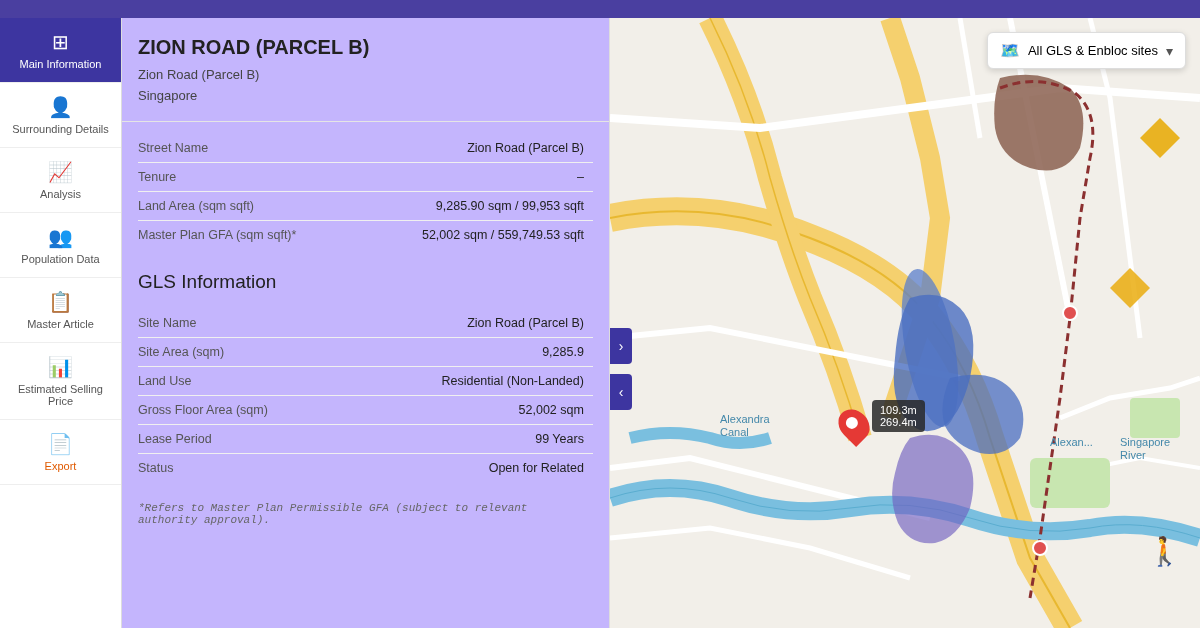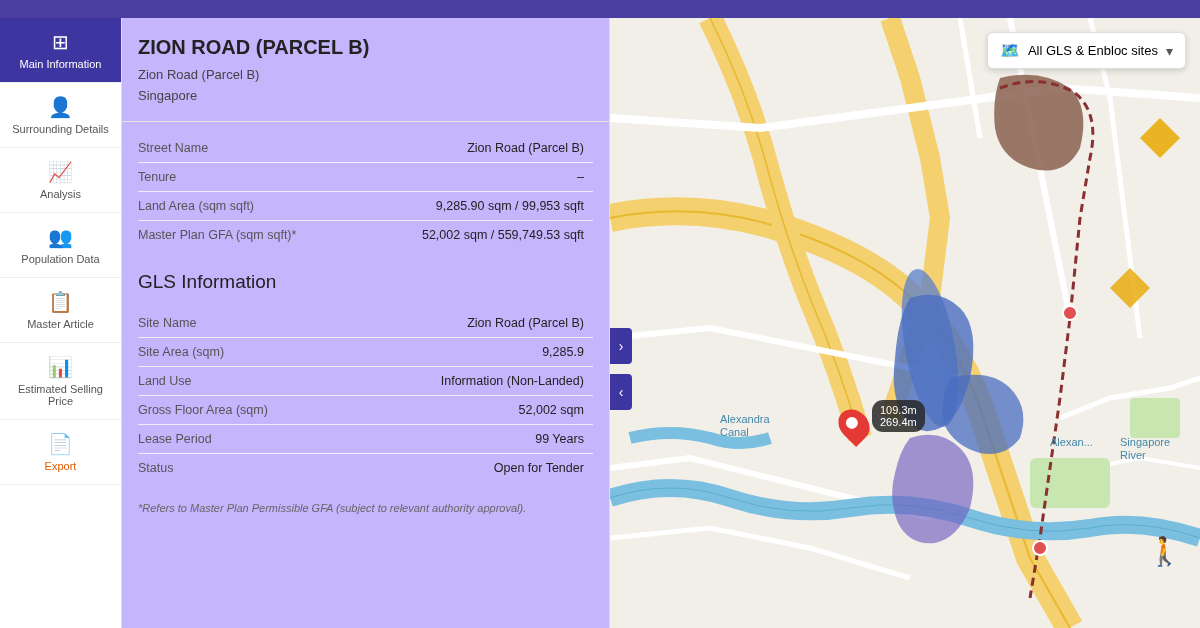--- a/index.html
+++ b/index.html
@@ -24,21 +24,21 @@
     .property-subtitle { font-size: 13px; color: #444; line-height: 1.6; }
 
     .info-section { padding: 12px 16px; }
     .info-row { display: flex; align-items: flex-start; padding: 7px 0; border-bottom: 1px solid #f0f0f0; font-size: 12.5px; }
     .info-row:last-child { border-bottom: none; }
     .info-label { color: #555; flex: 0 0 48%; }
     .info-value { color: #222; text-align: right; flex: 0 0 50%; }
 
     .section-title { font-size: 19px; font-weight: normal; color: #222; padding: 10px 0 4px 16px; }
 
-    .footnote { font-size: 11px; color: #666; padding: 8px 16px 12px 16px; font-style: italic; }
+    .footnote { font-size: 11px; color: #666; padding: 8px 16px 12px 16px; font-style: italic; font-family: Liberation Mono, monospace; }
 
     
     .map-area { flex: 1; position: relative; background: #e8e0d0; overflow: hidden; }
 
     
     .map-dropdown { position: absolute; top: 14px; right: 14px; background: #fff; border: 1px solid #ddd; border-radius: 6px; padding: 8px 12px; display: flex; align-items: center; gap: 8px; font-size: 13px; cursor: pointer; z-index: 10; box-shadow: 0 2px 6px rgba(0,0,0,0.15); }
 
     
     .collapse-btn { position: absolute; left: 0; background: #3d35a0; color: #fff; border: none; cursor: pointer; width: 22px; height: 36px; display: flex; align-items: center; justify-content: center; font-size: 14px; border-radius: 0 4px 4px 0; z-index: 10; }
     .collapse-btn.top { top: 320px; }
@@ -136,33 +136,33 @@
     <div class="info-row">
       <span class="info-label">Site Name</span>
       <span class="info-value">Zion Road (Parcel B)</span>
     </div>
         <div class="info-row">
       <span class="info-label">Site Area (sqm)</span>
       <span class="info-value">9,285.9</span>
     </div>
         <div class="info-row">
       <span class="info-label">Land Use</span>
-      <span class="info-value">Information (Non-Landed)</span>
+      <span class="info-value">Residential (Non-Landed)</span>
     </div>
         <div class="info-row">
       <span class="info-label">Gross Floor Area (sqm)</span>
       <span class="info-value">52,002 sqm</span>
     </div>
         <div class="info-row">
       <span class="info-label">Lease Period</span>
       <span class="info-value">99 Years</span>
     </div>
         <div class="info-row">
       <span class="info-label">Status</span>
-      <span class="info-value">Open for Tender</span>
+      <span class="info-value">Open for Related</span>
     </div>
       </div>
 
     <div class="footnote">*Refers to Master Plan Permissible GFA (subject to relevant authority approval).</div>
 
   </div>
 
   <div class="map-area">
 
     
@@ -236,21 +236,21 @@
     
     <button class="collapse-btn top" style="top: 310px;">›</button>
     <button class="collapse-btn bottom" style="top: 356px;">‹</button>
 
     
     <div class="map-marker" style="left:230px; top:390px;">
       <div style="position:relative; display:inline-block;">
         <div style="width:28px; height:34px; background:#e53935; border-radius:50% 50% 50% 0; transform:rotate(-45deg); position:relative;">
           <div style="width:12px; height:12px; background:#fff; border-radius:50%; position:absolute; top:8px; left:8px; transform:rotate(45deg);"></div>
         </div>
-        <div style="position:absolute; top:-8px; left:32px; background:rgba(40,40,40,0.85); color:#fff; padding:4px 8px; border-radius:11px; font-size:11px; white-space:nowrap;">
+        <div style="position:absolute; top:-8px; left:32px; background:rgba(40,40,40,0.85); color:#fff; padding:4px 8px; border-radius:4px; font-size:11px; white-space:nowrap;">
           <span>109.3m</span><br>
           <span>269.4m</span>
         </div>
       </div>
     </div>
 
     
     <div class="map-person">🚶</div>
 
   </div>

